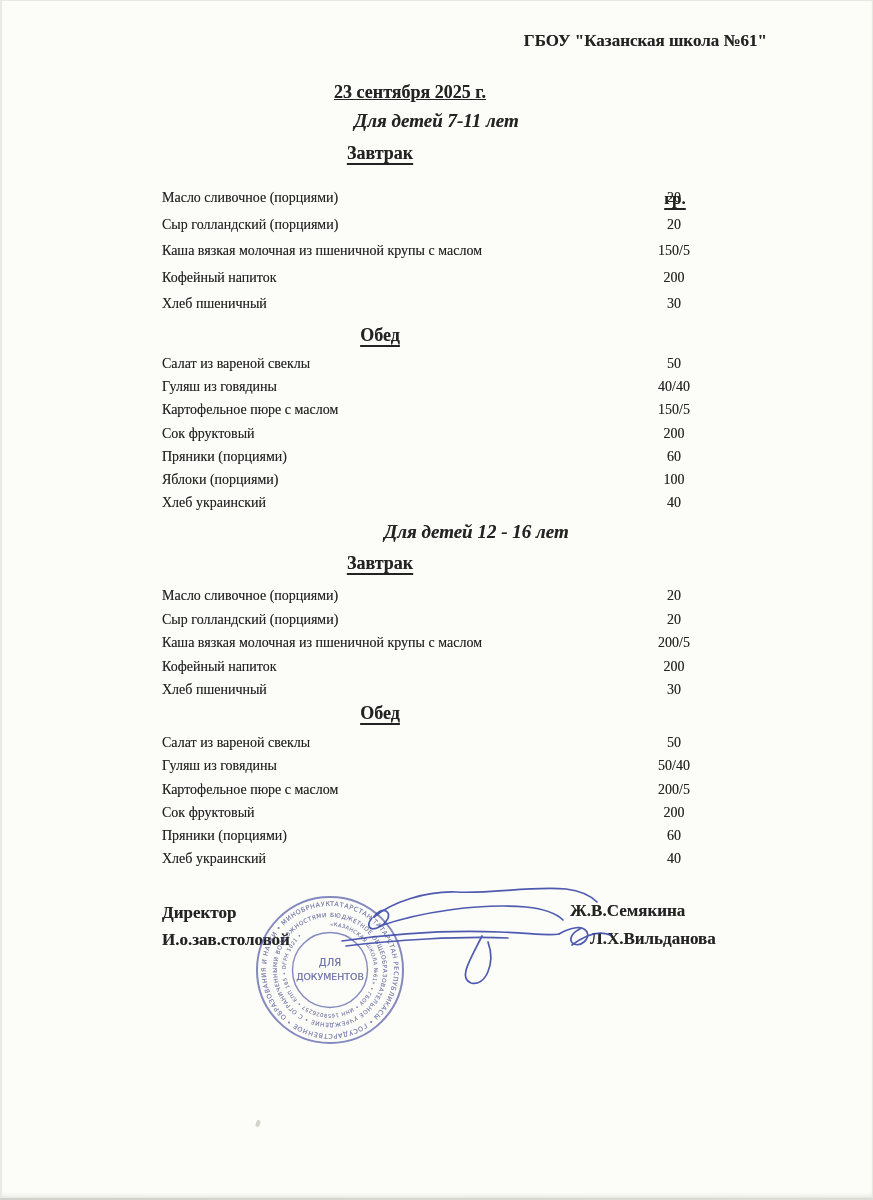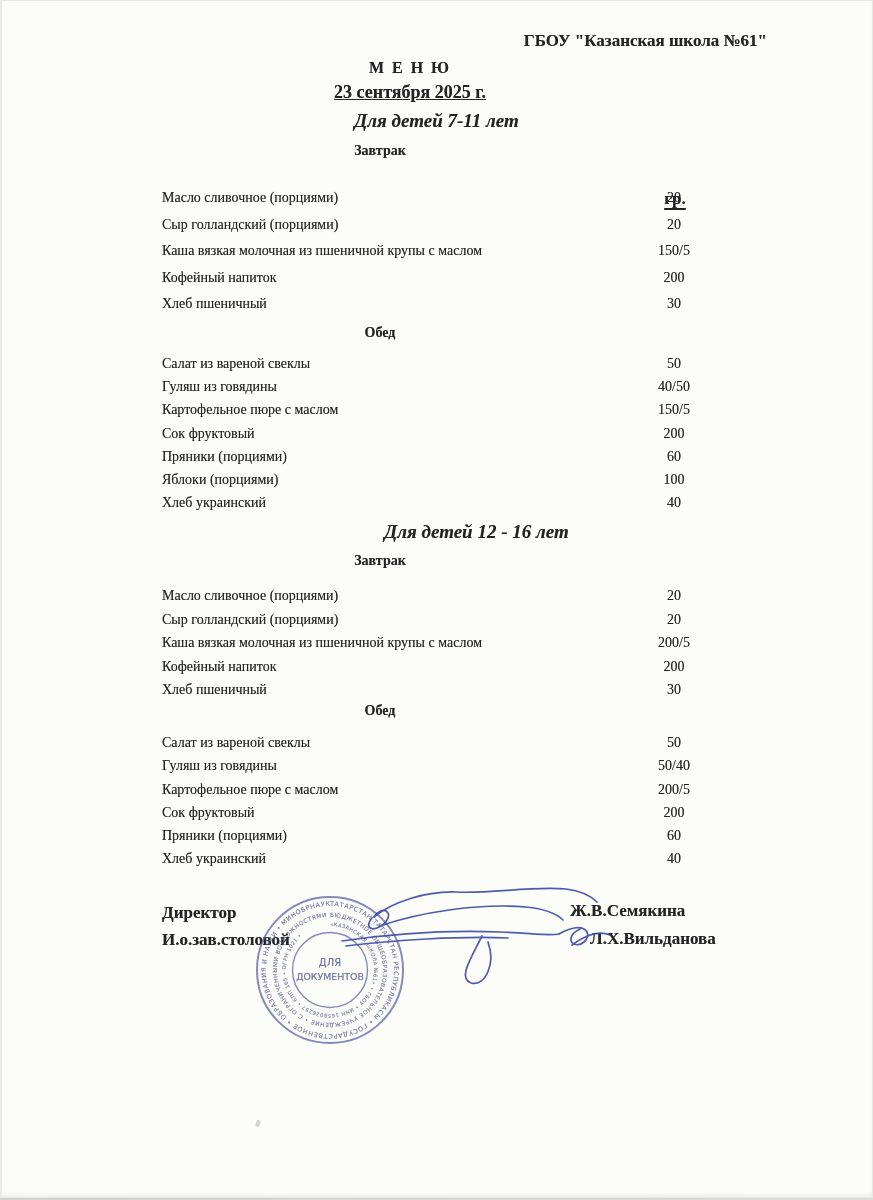--- a/index.html
+++ b/index.html
@@ -13,21 +13,21 @@
     box-shadow:inset 0 0 0 1px #e8e8e2, inset 0 -5px 7px -4px #c6c6bf;
     text-shadow:0 0 .4px rgba(45,45,45,.5);
   }
   .abs{position:absolute;}
   .school{top:31px;left:0;right:106px;text-align:right;font-size:17px;font-weight:bold;}
   .menu-title{top:59px;left:0;width:820px;text-align:center;font-size:16px;font-weight:bold;letter-spacing:2px;}
   .menu-date{top:82px;left:0;width:820px;text-align:center;font-size:18px;font-weight:bold;text-decoration:underline;}
   .age-heading{left:0;width:873px;text-align:center;font-size:19px;font-weight:bold;font-style:italic;}
   .age-1{top:110px;}
   .age-2{top:521px;padding-left:40px;}
-  .meal-heading{left:0;width:760px;text-align:center;font-size:14px;font-weight:bold;text-underline-offset:4px;text-decoration-thickness:1.5px;}
+  .meal-heading{left:0;width:760px;text-align:center;font-size:18px;font-weight:bold;text-decoration:underline;text-underline-offset:4px;text-decoration-thickness:1.5px;}
   .bf1{top:143px;}
   .lu1{top:325px;}
   .bf2{top:553px;}
   .lu2{top:703px;}
   .grams-head{top:141px;left:640px;width:70px;text-align:center;font-size:17px;font-weight:bold;text-decoration:underline;text-underline-offset:4px;text-decoration-thickness:1.5px;margin-top:48px;}
   .menu-list{left:162px;width:565px;font-size:14px;}
   .list-bf1{top:185px;}
   .list-bf1 .row{height:26.6px;line-height:26.6px;}
   .list-lu1{top:352px;}
   .list-lu1 .row{height:23.2px;line-height:23.2px;}
@@ -49,21 +49,20 @@
   .speck{left:256px;top:1120px;width:4px;height:7px;background:#b9b5a8;border-radius:2px;transform:rotate(20deg);opacity:.6;}
   .bottom-edge{left:0;right:0;bottom:0;height:2px;background:linear-gradient(to right,#d2d2cc,#dddcd6);}
   .left-edge{left:0;top:0;bottom:0;width:2px;background:#eaeae4;}
 </style>
 </head>
 <body>
 
 <div class="page">
 
   <div class="abs school">ГБОУ "Казанская школа №61"</div>
-  <div class="abs menu-title">М Е Н Ю</div>
   <div class="abs menu-date">23 сентября 2025 г.</div>
 
   <div class="abs age-heading age-1">Для детей 7-11 лет</div>
   <div class="abs meal-heading bf1">Завтрак</div>
   <div class="abs grams-head">гр.</div>
 
   <div class="abs menu-list list-bf1">
     <div class="row">
       <span class="dish">Масло сливочное (порциями)</span>
       <span class="grams">20</span>
@@ -88,21 +87,21 @@
 
   <div class="abs meal-heading lu1">Обед</div>
 
   <div class="abs menu-list list-lu1">
     <div class="row">
       <span class="dish">Салат из вареной свеклы</span>
       <span class="grams">50</span>
     </div>
     <div class="row">
       <span class="dish">Гуляш из говядины</span>
-      <span class="grams">40/50</span>
+      <span class="grams">40/40</span>
     </div>
     <div class="row">
       <span class="dish">Картофельное пюре с маслом</span>
       <span class="grams">150/5</span>
     </div>
     <div class="row">
       <span class="dish">Сок фруктовый</span>
       <span class="grams">200</span>
     </div>
     <div class="row">

